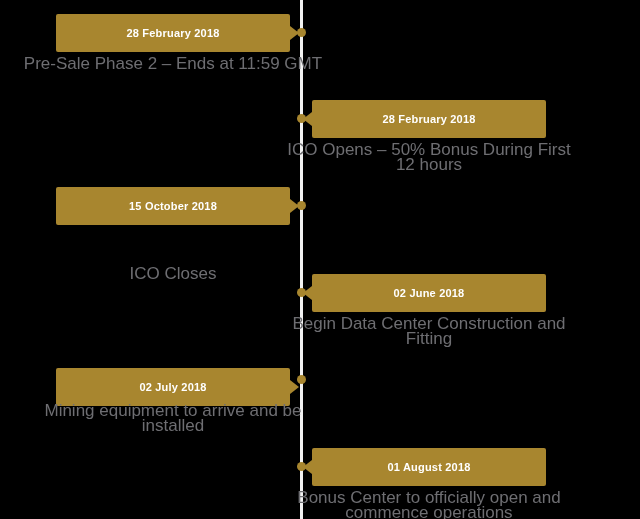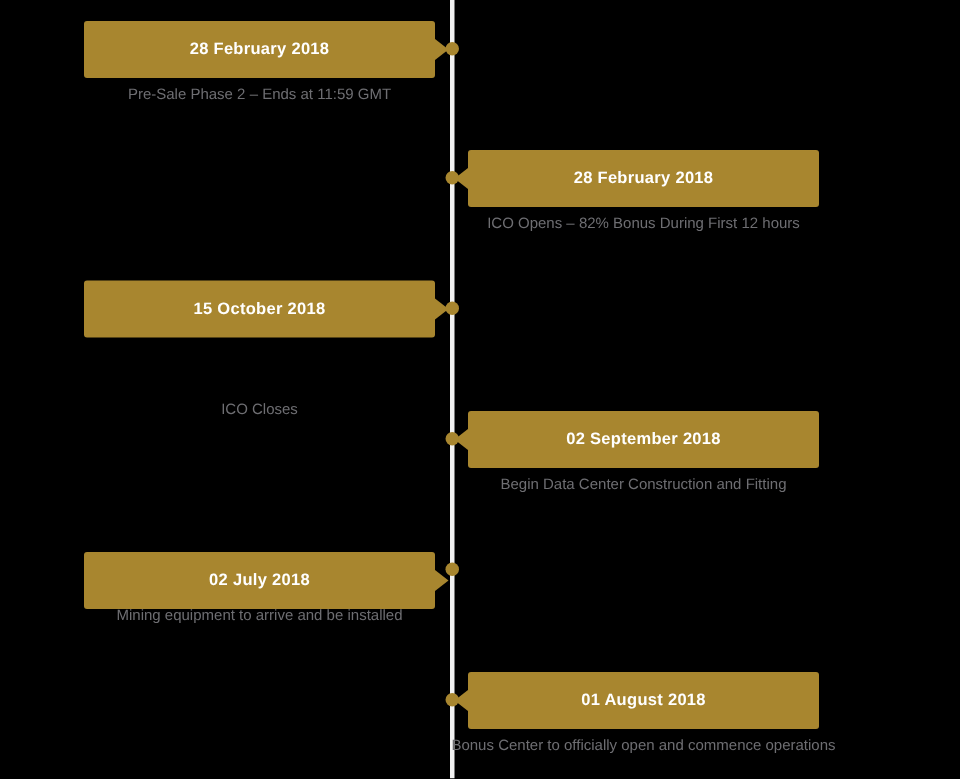--- a/index.html
+++ b/index.html
@@ -104,21 +104,21 @@
   .milestone.right .card::after {
     right:234px;
     border-right:9px solid #a8862f;
   }
 
   
   .desc {
     position:absolute;
     width:300px;
     color:#6e6e72;
-    font-size:10px;
+    font-size:17px;
     font-weight:normal;
     line-height:15px;
     text-align:center;
     z-index:3;
   }
 
   .milestone.left .desc  { left:23px;  }
   .milestone.right .desc { left:279px; }
 </style>
 </head>
@@ -131,32 +131,32 @@
         <span class="card-date">28 February 2018</span>
       </div>
       <div class="dot" style="top: 28px;"></div>
       <div class="desc" style="top: 56px;">Pre-Sale Phase 2 – Ends at 11:59 GMT</div>
     </div>
     <div class="milestone right">
       <div class="card" style="top: 100px;">
         <span class="card-date">28 February 2018</span>
       </div>
       <div class="dot" style="top: 114px;"></div>
-      <div class="desc" style="top: 142px;">ICO Opens – 82% Bonus During First 12 hours</div>
+      <div class="desc" style="top: 142px;">ICO Opens – 50% Bonus During First 12 hours</div>
     </div>
     <div class="milestone left">
       <div class="card" style="top: 187px;">
         <span class="card-date">15 October 2018</span>
       </div>
       <div class="dot" style="top: 201px;"></div>
       <div class="desc" style="top: 229px; margin-top: 37px;">ICO Closes</div>
     </div>
     <div class="milestone right">
       <div class="card" style="top: 274px;">
-        <span class="card-date">02 September 2018</span>
+        <span class="card-date">02 June 2018</span>
       </div>
       <div class="dot" style="top: 288px;"></div>
       <div class="desc" style="top: 316px;">Begin Data Center Construction and Fitting</div>
     </div>
     <div class="milestone left">
       <div class="card" style="top: 368px;">
         <span class="card-date">02 July 2018</span>
       </div>
       <div class="dot" style="top: 375px;"></div>
       <div class="desc" style="top: 403px;">Mining equipment to arrive and be installed</div>

